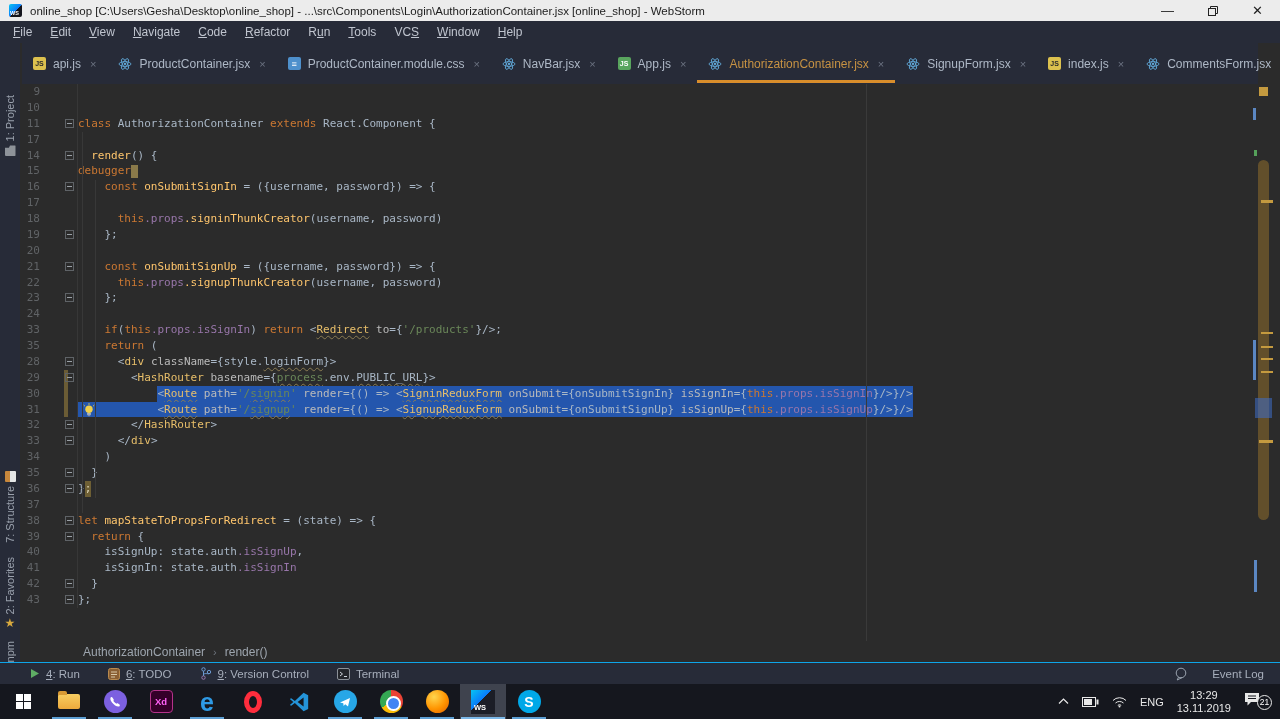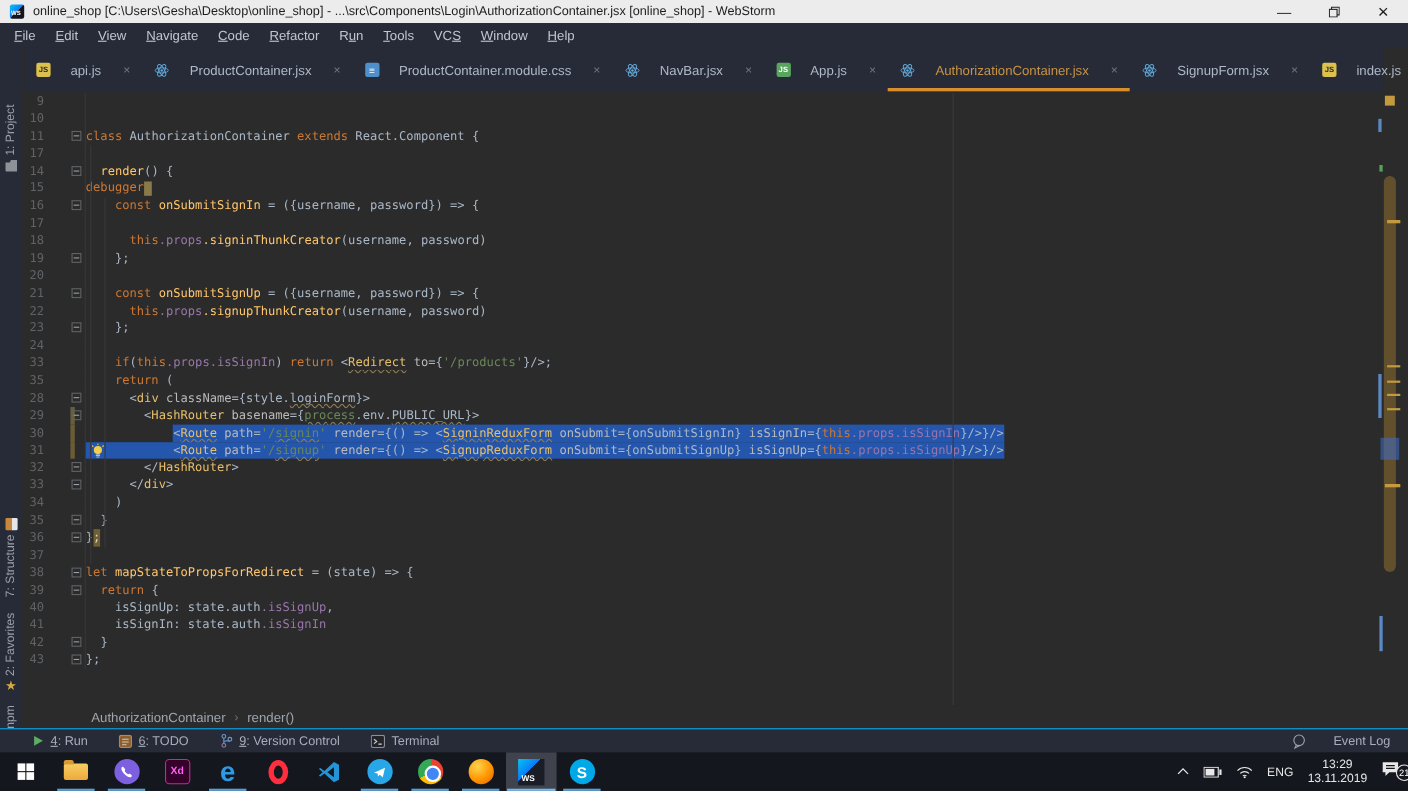--- a/index.html
+++ b/index.html
@@ -21,21 +21,21 @@
 
   
   #menubar { position:absolute; left:0; top:21px; width:1280px; height:22px;
     background:var(--panel-bg,#272b38); display:flex; align-items:center; padding-left:4px; }
   .menu-item { padding:0 9px; font-size:12px; color:#c0c5cf; }
   .mn { text-decoration:underline; }
 
   
   #tabbar { position:absolute; left:22px; top:43px; width:1236px; height:41px;
     background:var(--panel-bg,#272b38); display:flex; align-items:stretch; }
-  .tab { position:relative; display:flex; align-items:center; gap:18px; padding:0 11px;
+  .tab { position:relative; display:flex; align-items:center; gap:7px; padding:0 11px;
     font-size:12px; color:#aeb8c6; white-space:nowrap; }
   .tab.active { color:var(--tab-active,#c79243); }
   .tab.active::after { content:""; position:absolute; left:0; right:0; bottom:1px; height:3px;
     background:var(--tab-underline,#d98e2b); }
   .tab-close { color:#6d7483; font-size:11px; margin-left:2px; }
   .fi { width:13px; height:13px; border-radius:2px; display:inline-flex; align-items:center;
     justify-content:center; font-size:7px; font-weight:bold; }
   .fi-js   { background:#dcc14e; color:#2b2b2b; }
   .fi-jsg  { background:#59a55e; color:#fff; }
   .fi-css  { background:#4e90cc; color:#fff; font-size:9px; }
@@ -138,21 +138,21 @@
   .ic-chrome::after { content:""; position:absolute; left:6px; top:6px; width:11px; height:11px;
     border-radius:50%; background:#4285f4; border:2px solid #fff; }
   .ic-firefox { width:23px; height:23px; border-radius:50%;
     background:radial-gradient(circle at 35% 30%,#ffd54d,#ff9400 55%,#e05e00); }
   .ic-ws { position:relative; width:24px; height:24px;
     background:linear-gradient(135deg,#07c3f2,#087cfa 42%,#1b1d26 42%); }
   .ic-ws i { position:absolute; left:3px; bottom:2px; font-style:normal; color:#fff;
     font-size:7.5px; font-weight:bold; }
   .ic-skype { width:23px; height:23px; border-radius:50%; background:#00a8e8; color:#fff;
     font-size:14px; font-weight:bold; display:flex; align-items:center; justify-content:center; }
-  #tray { margin-left:auto; display:flex; align-items:center; gap:13px; color:#e8e8e8; }
+  #tray { margin-left:auto; display:flex; align-items:center; gap:13px; padding-right:12px; color:#e8e8e8; }
   .tray-lang { font-size:11px; }
   .tray-clock { text-align:center; font-size:11px; line-height:12.5px; }
   .tray-notif { position:relative; width:24px; height:20px; }
   .badge { position:absolute; right:-4px; top:3px; width:15px; height:15px; border:1px solid #e8e8e8;
     border-radius:50%; background:var(--taskbar-bg,#15171e); color:#fff; font-size:8.5px;
     display:flex; align-items:center; justify-content:center; }
 </style>
 </head>
 <body>
 

